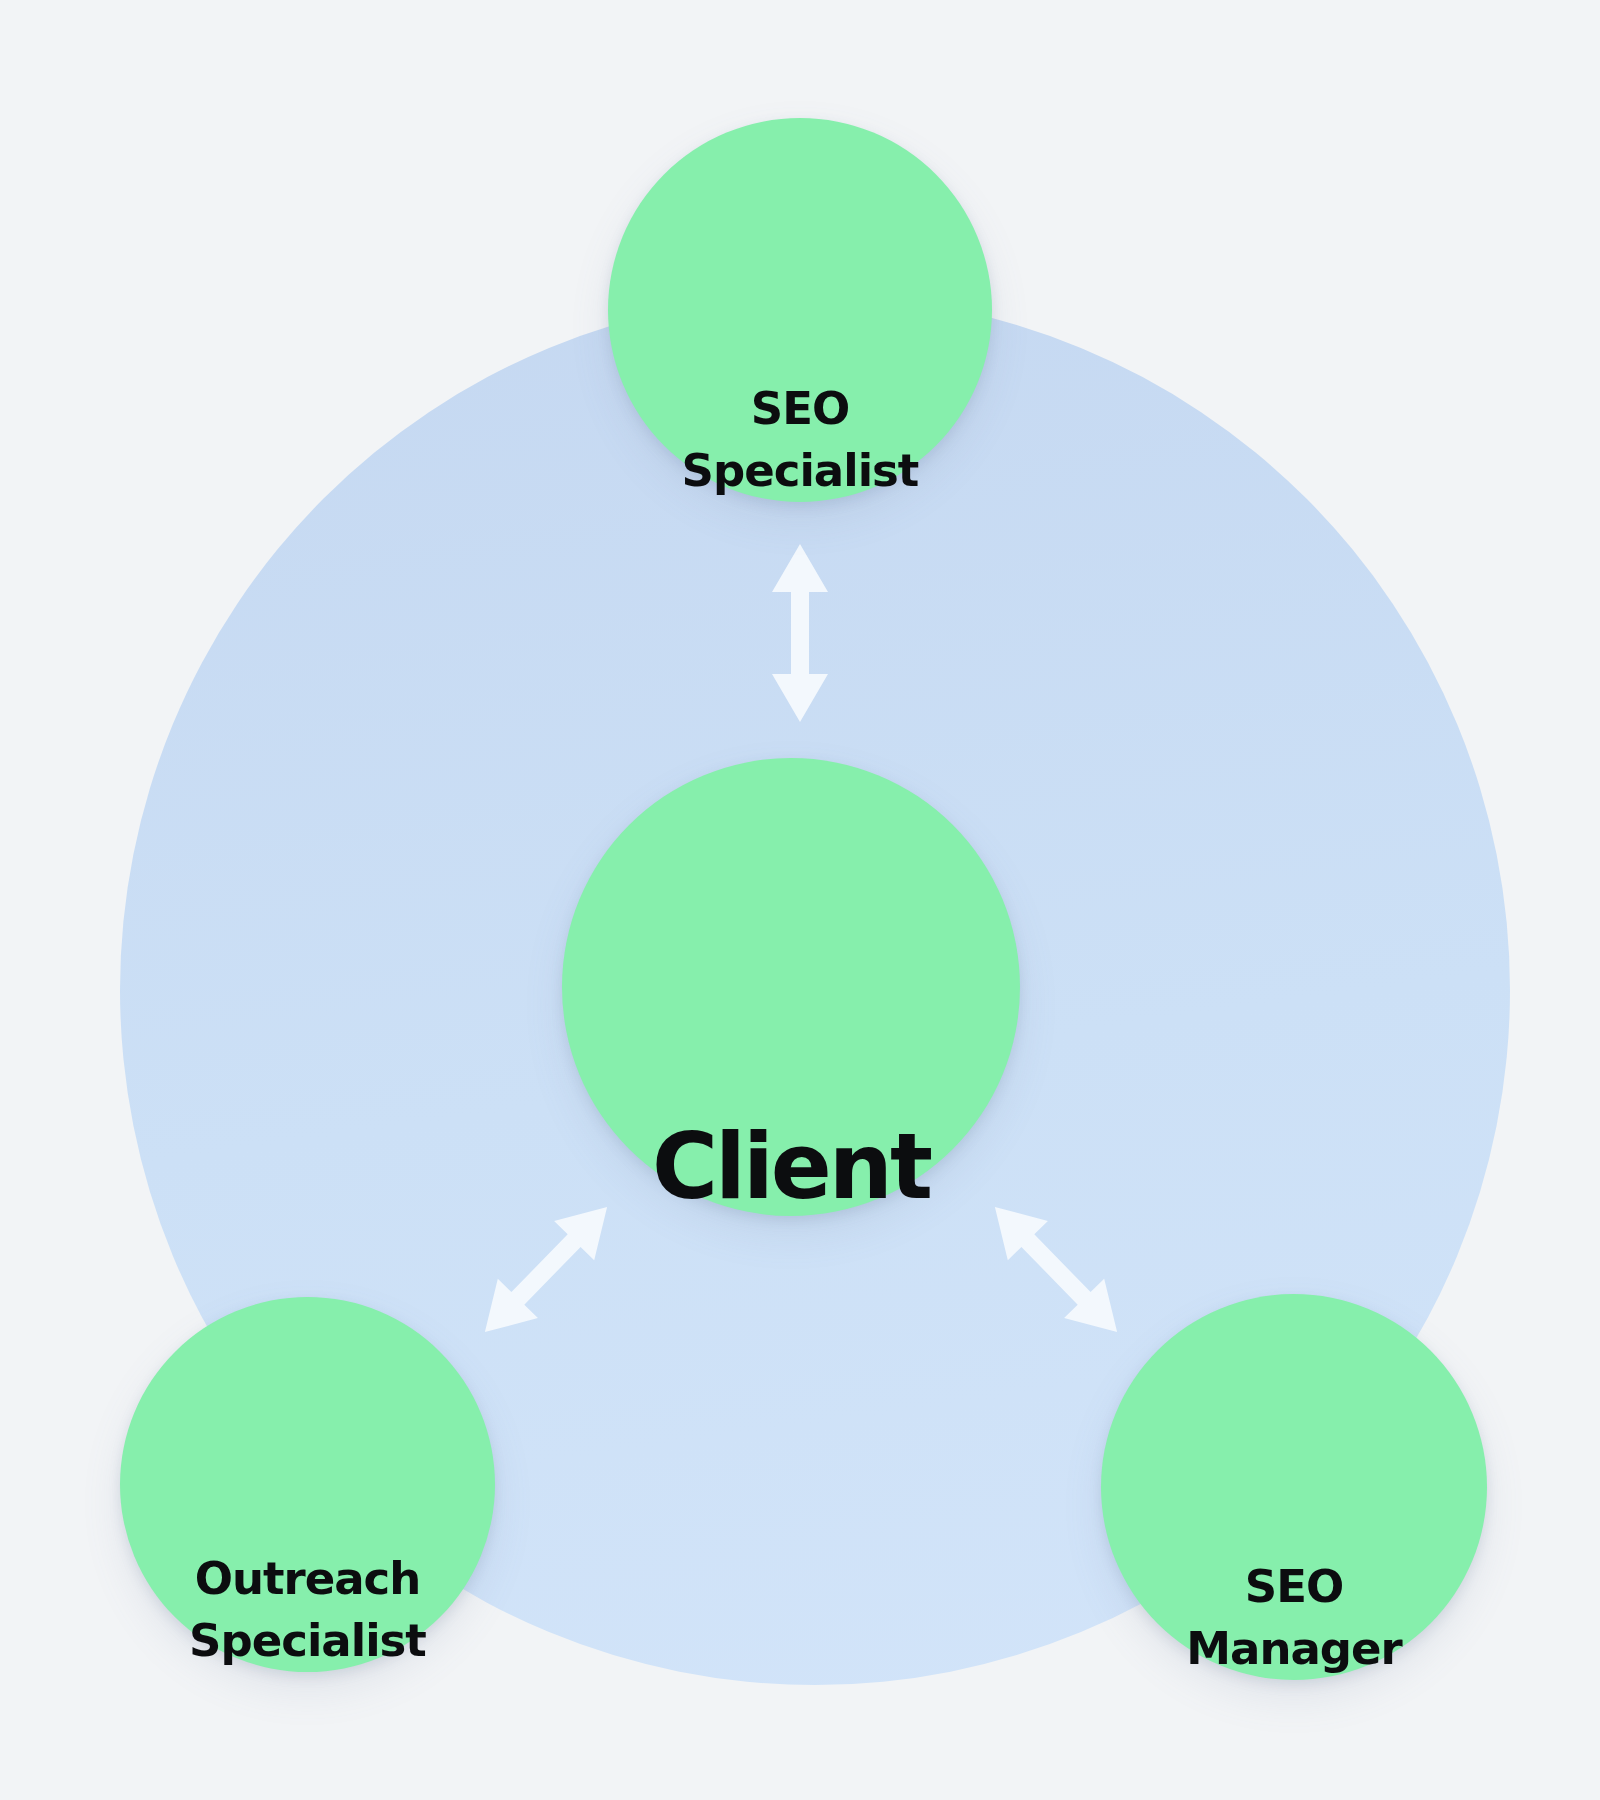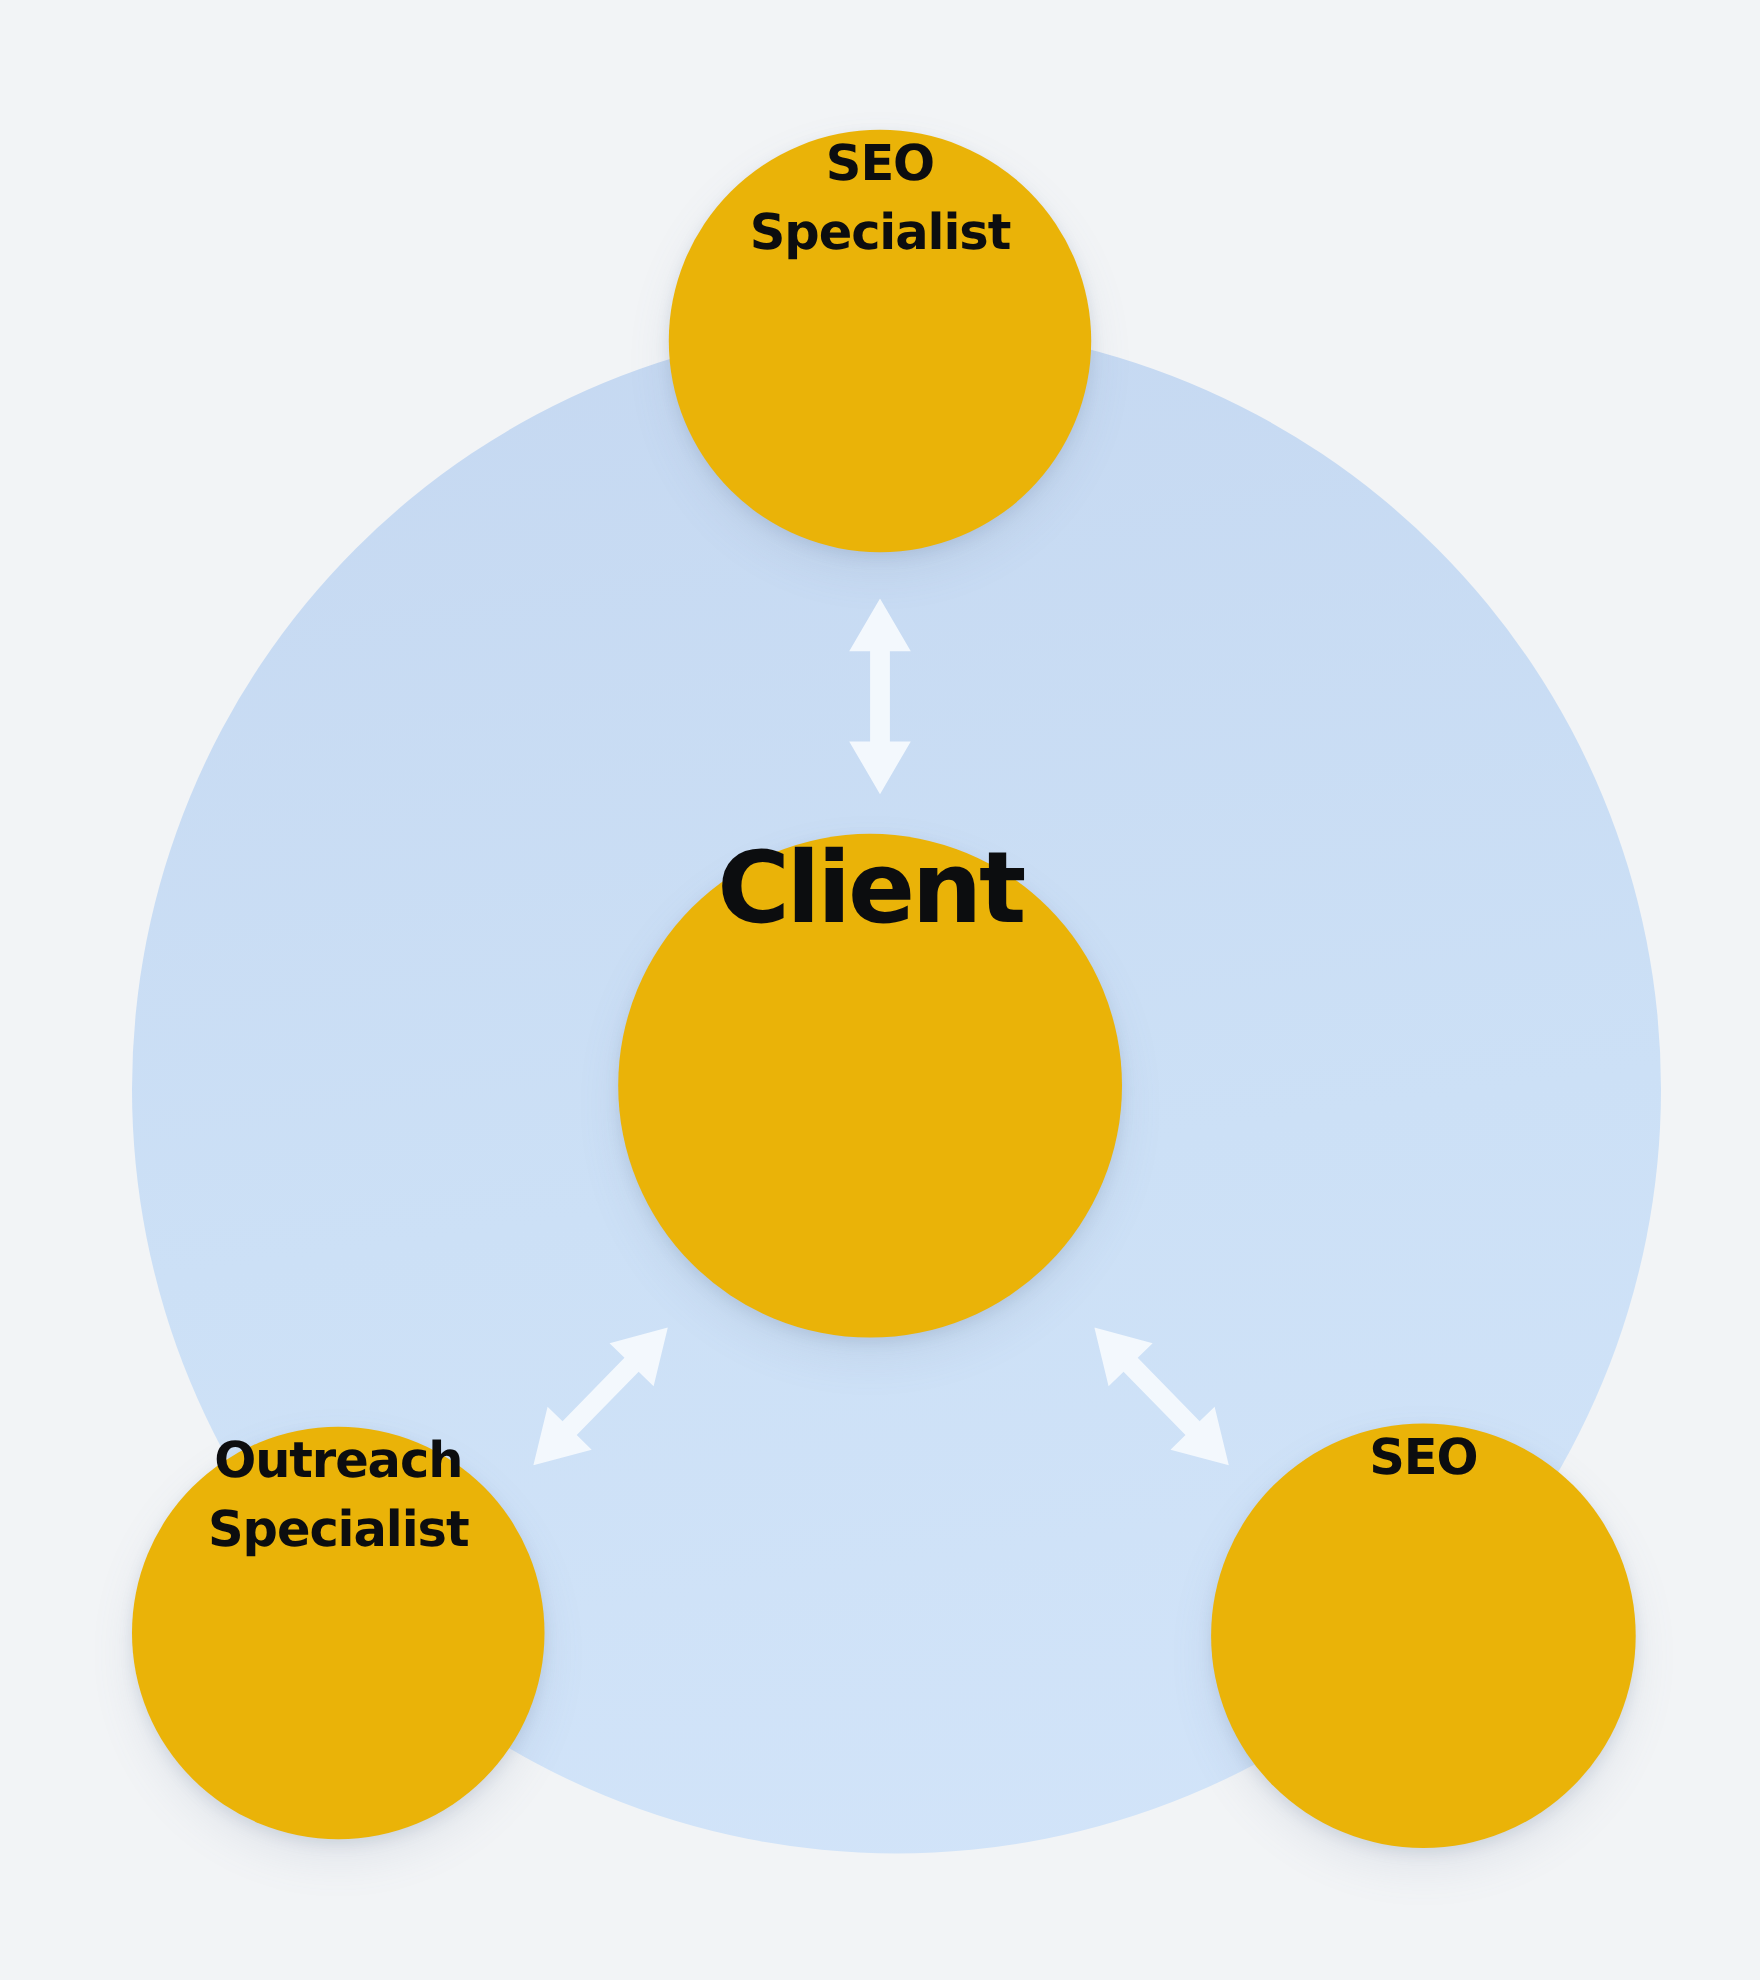--- a/index.html
+++ b/index.html
@@ -21,24 +21,24 @@
     left: 120px;
     top: 295px;
     width: 1390px;
     height: 1390px;
     border-radius: 50%;
     background: linear-gradient(172deg, #c5d8f1 0%, #cce0f6 55%, #d2e4f9 100%);
   }
   .node {
     position: absolute;
     border-radius: 50%;
-    background: #eab308;
+    background: #86efac;
     box-shadow: 0 5px 12px rgba(105,125,155,0.18), 0 18px 40px rgba(105,125,155,0.12);
     display: flex;
-    align-items: flex-start;
+    align-items: flex-end;
     justify-content: center;
     text-align: center;
   }
   .node-label {
     font-weight: 600;
     font-size: 45px;
     line-height: 62px;
     letter-spacing: -1px;
   }
   .node-label span { display: block; }
@@ -138,16 +138,17 @@
   <div class="node node-outreach">
     <div class="node-label">
       <span>Outreach</span>
       <span>Specialist</span>
     </div>
   </div>
 
   <div class="node node-seo-am">
     <div class="node-label">
       <span>SEO</span>
+      <span>Manager</span>
     </div>
   </div>
 
 </div>
 
 </body></html>

